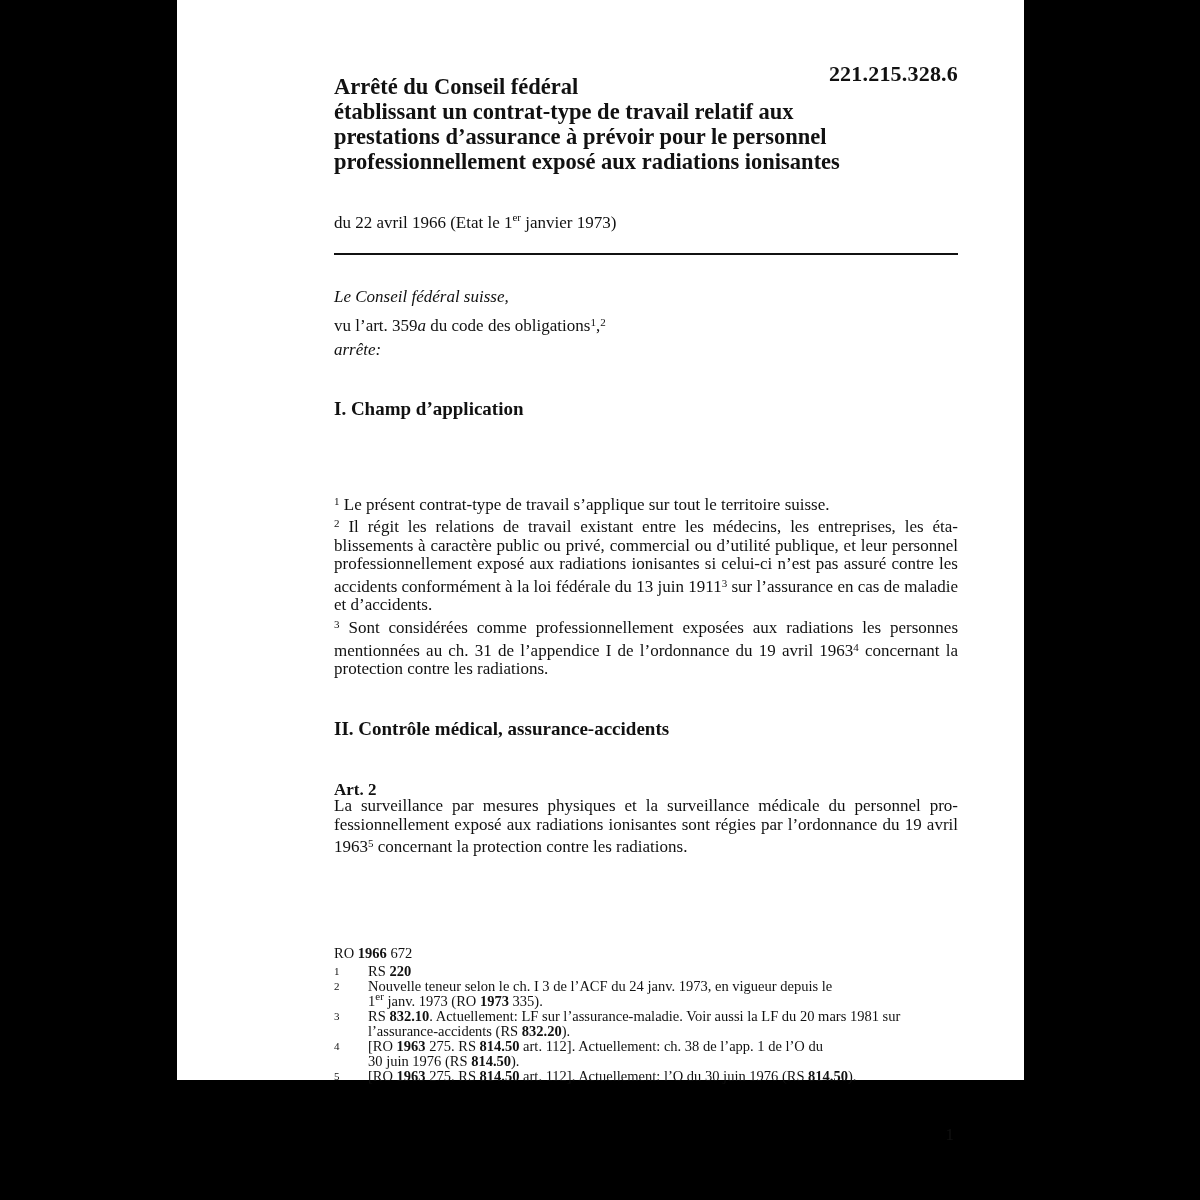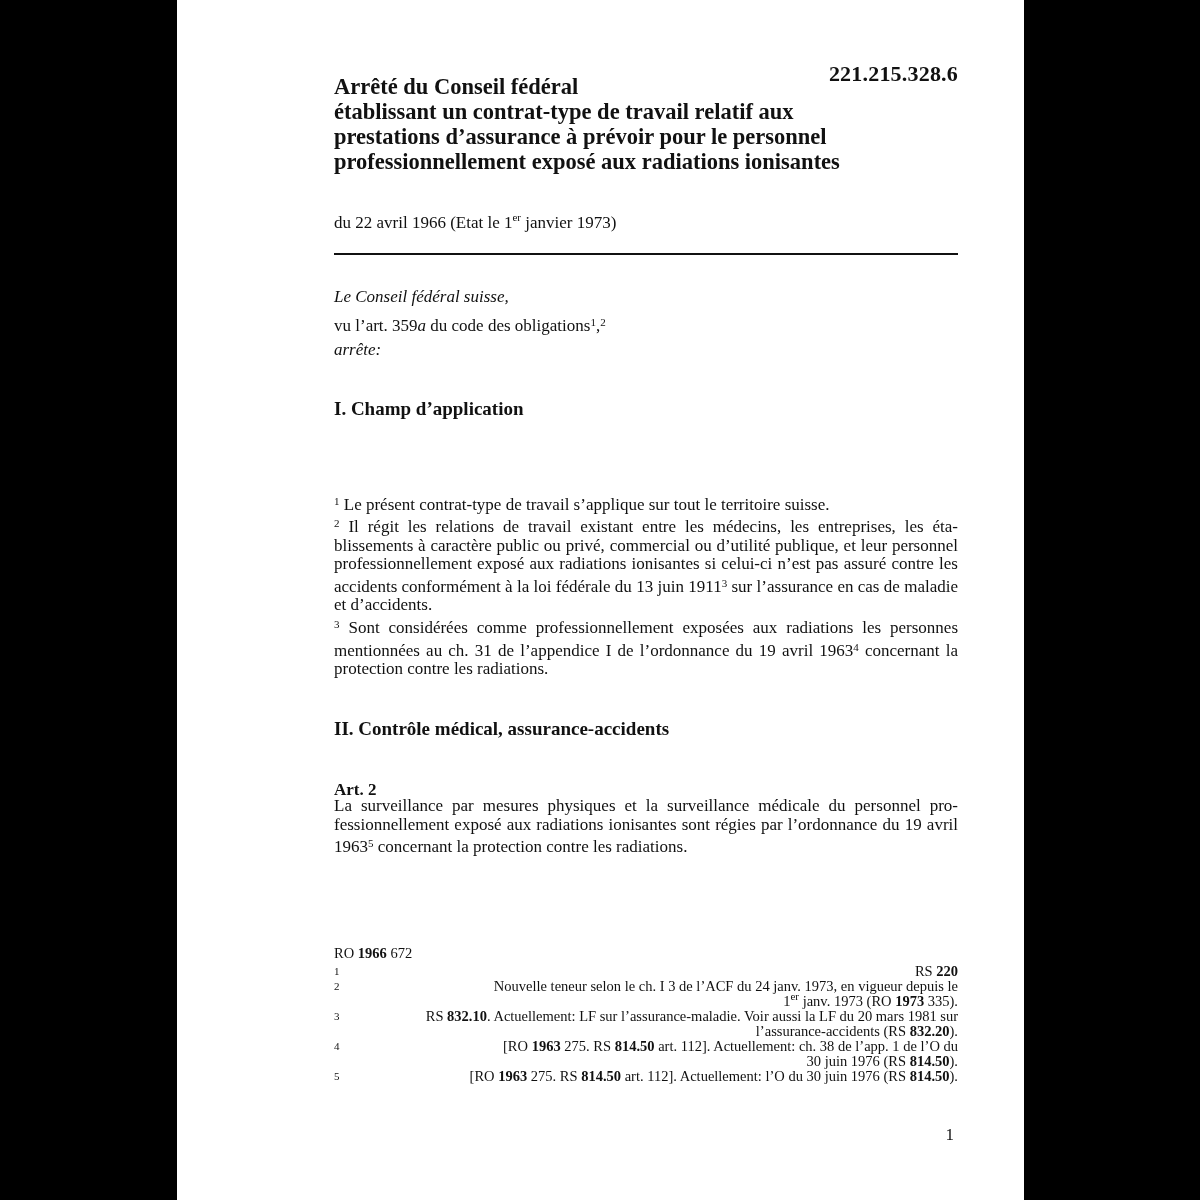--- a/index.html
+++ b/index.html
@@ -1,21 +1,21 @@
 <!DOCTYPE html>
 <html><head>
 <meta charset="utf-8">
 <style>
   html, body { margin: 0; padding: 0; }
   body {
     width: 1200px; height: 1200px; background: #000000; position: relative; overflow: hidden;
     font-family: "Liberation Serif", "DejaVu Serif", serif; color: #111111;
   }
   .page {
-    position: absolute; left: 177px; top: 0; width: 847px; height: 1200px; background: #ffffff;
+    position: absolute; left: 177px; top: 0; width: 847px; height: 1080px; background: #ffffff;
   }
   .col { position: absolute; left: 157px; width: 624px; }
   .sr-number {
     position: absolute; right: 66px; top: 61px; font-weight: bold; font-size: 22px; letter-spacing: 0.2px;
   }
   .title {
     top: 74px; font-weight: bold; font-size: 22.5px; line-height: 25px;
   }
   .title div { white-space: nowrap; }
   .date { top: 212px; font-size: 17px; line-height: 22px; }
@@ -23,21 +23,21 @@
   .rule { top: 253px; height: 2px; background: #111111; }
   .preamble { top: 285px; font-size: 17px; line-height: 24.5px; }
   .italic { font-style: italic; }
   .h1 { font-weight: bold; font-size: 19px; }
   .art { font-weight: bold; font-size: 17px; }
   .para { font-size: 17px; line-height: 18.5px; text-align: justify; }
   .fn-mark { font-size: 11px; vertical-align: 5px; }
   .footnotes { top: 946px; font-size: 14.5px; line-height: 15px; }
   .fn-row { display: flex; }
   .fn-num { width: 34px; flex: none; font-size: 11px; padding-left: 0; }
-  .fn-text { flex: 1; text-align: right; }
+  .fn-text { flex: 1; }
   .pagenum { position: absolute; right: 70px; top: 1125px; font-size: 17px; }
 </style>
 </head>
 <body>
 
 <div class="page">
 
   <div class="sr-number">221.215.328.6</div>
 
   <div class="col title">

